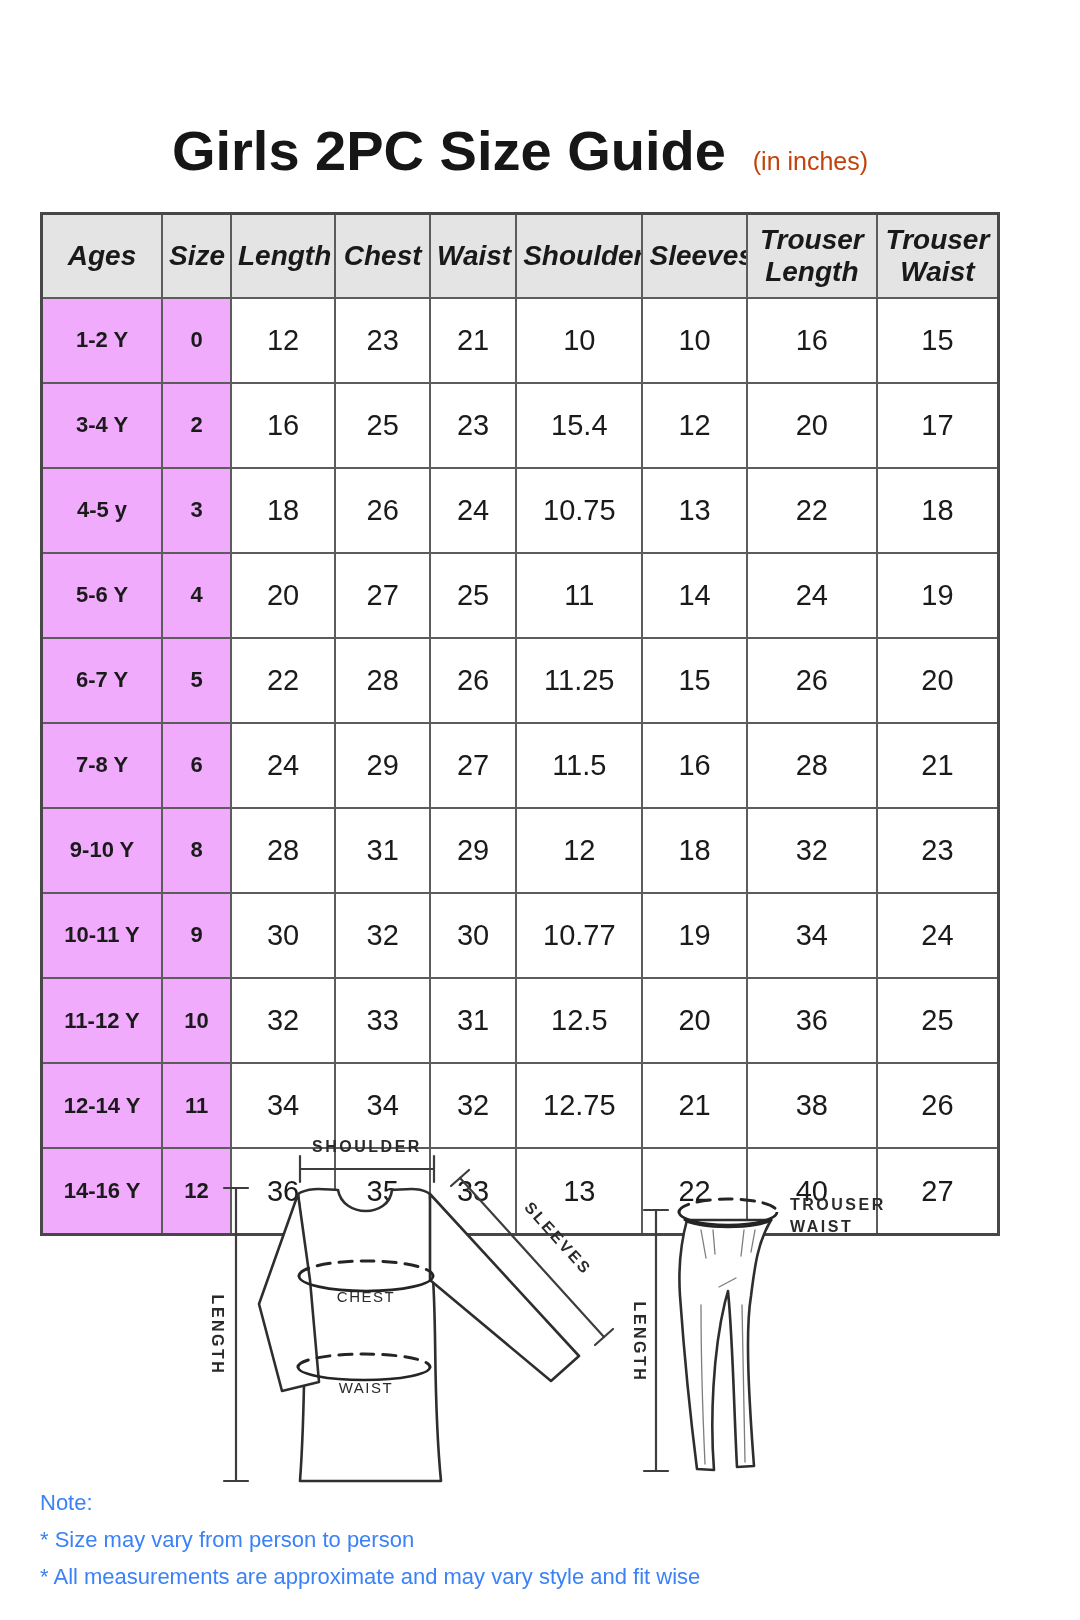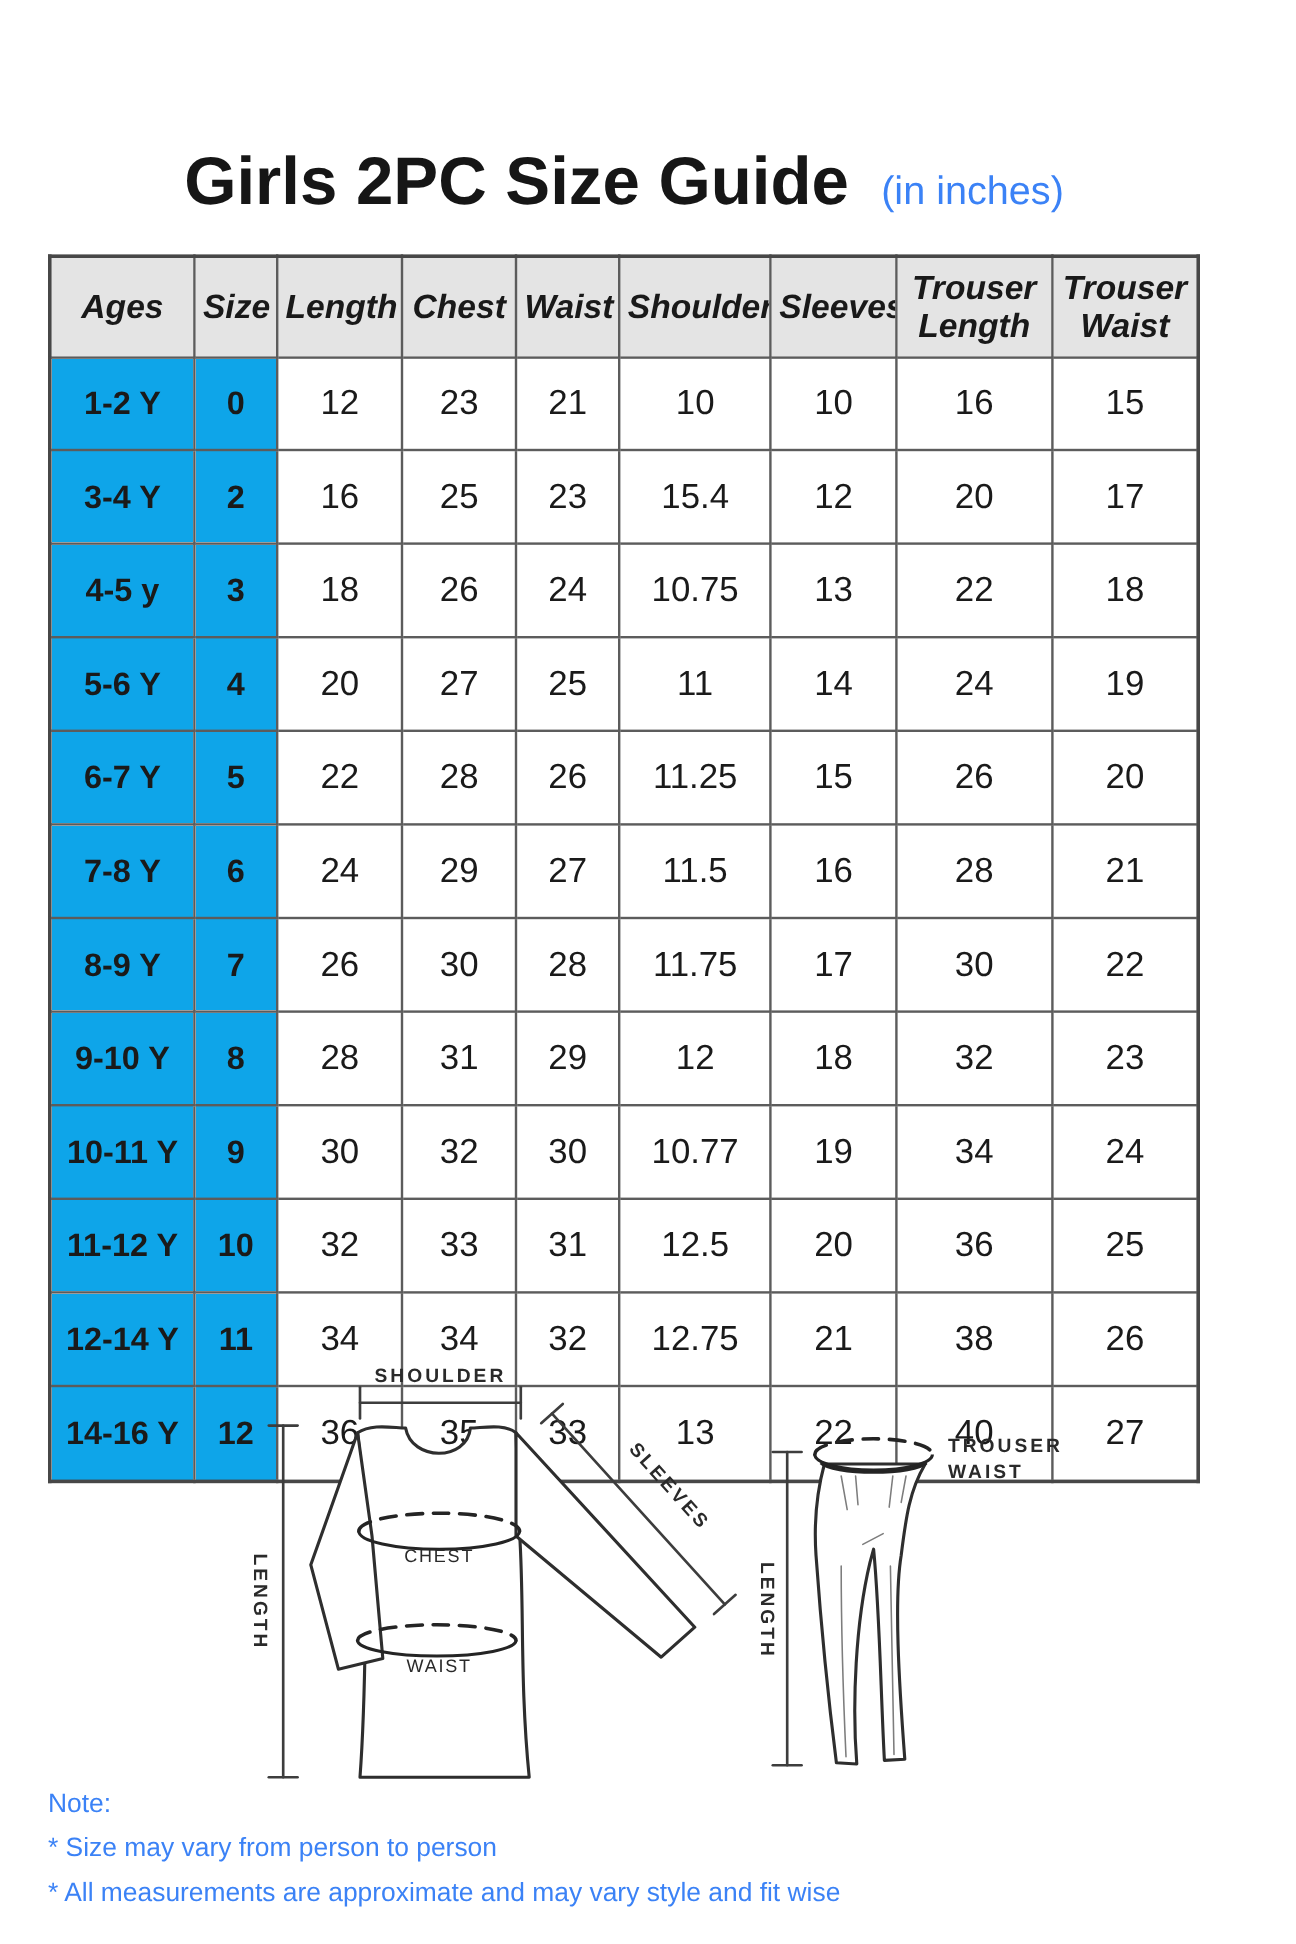--- a/index.html
+++ b/index.html
@@ -40,23 +40,23 @@
     text-align: center;
     white-space: nowrap;
   }
   .title-main {
     font-size: 56px;
     font-weight: 700;
     letter-spacing: 0px;
     color: #161616;
   }
   .title-unit {
-    font-size: 33px;
+    font-size: 25px;
     font-weight: 400;
-    color: #3b82f6;
+    color: #c2410c;
     margin-left: 18px;
   }
 
   
   table.size-table {
     position: absolute;
     top: 212px;
     left: 40px;
     width: 960px;
     height: 1024px;
@@ -80,23 +80,23 @@
     line-height: 1.15;
     color: #191919;
   }
   table.size-table td {
     font-size: 29px;
     font-weight: 400;
     background: #ffffff;
     color: #1a1a1a;
   }
   table.size-table td.key-col {
-    background: #0ea5e9;
+    background: #f0abfc;
     font-weight: 700;
-    font-size: 27px;
+    font-size: 22px;
   }
 
   
   .diagrams {
     position: absolute;
     top: 1090px;
     left: 0;
     width: 1080px;
     height: 402px;
   }
@@ -216,31 +216,20 @@
           <td class="key-col">6</td>
           <td>24</td>
           <td>29</td>
           <td>27</td>
           <td>11.5</td>
           <td>16</td>
           <td>28</td>
           <td>21</td>
         </tr>
         <tr>
-          <td class="key-col">8-9 Y</td>
-          <td class="key-col">7</td>
-          <td>26</td>
-          <td>30</td>
-          <td>28</td>
-          <td>11.75</td>
-          <td>17</td>
-          <td>30</td>
-          <td>22</td>
-        </tr>
-        <tr>
           <td class="key-col">9-10 Y</td>
           <td class="key-col">8</td>
           <td>28</td>
           <td>31</td>
           <td>29</td>
           <td>12</td>
           <td>18</td>
           <td>32</td>
           <td>23</td>
         </tr>

